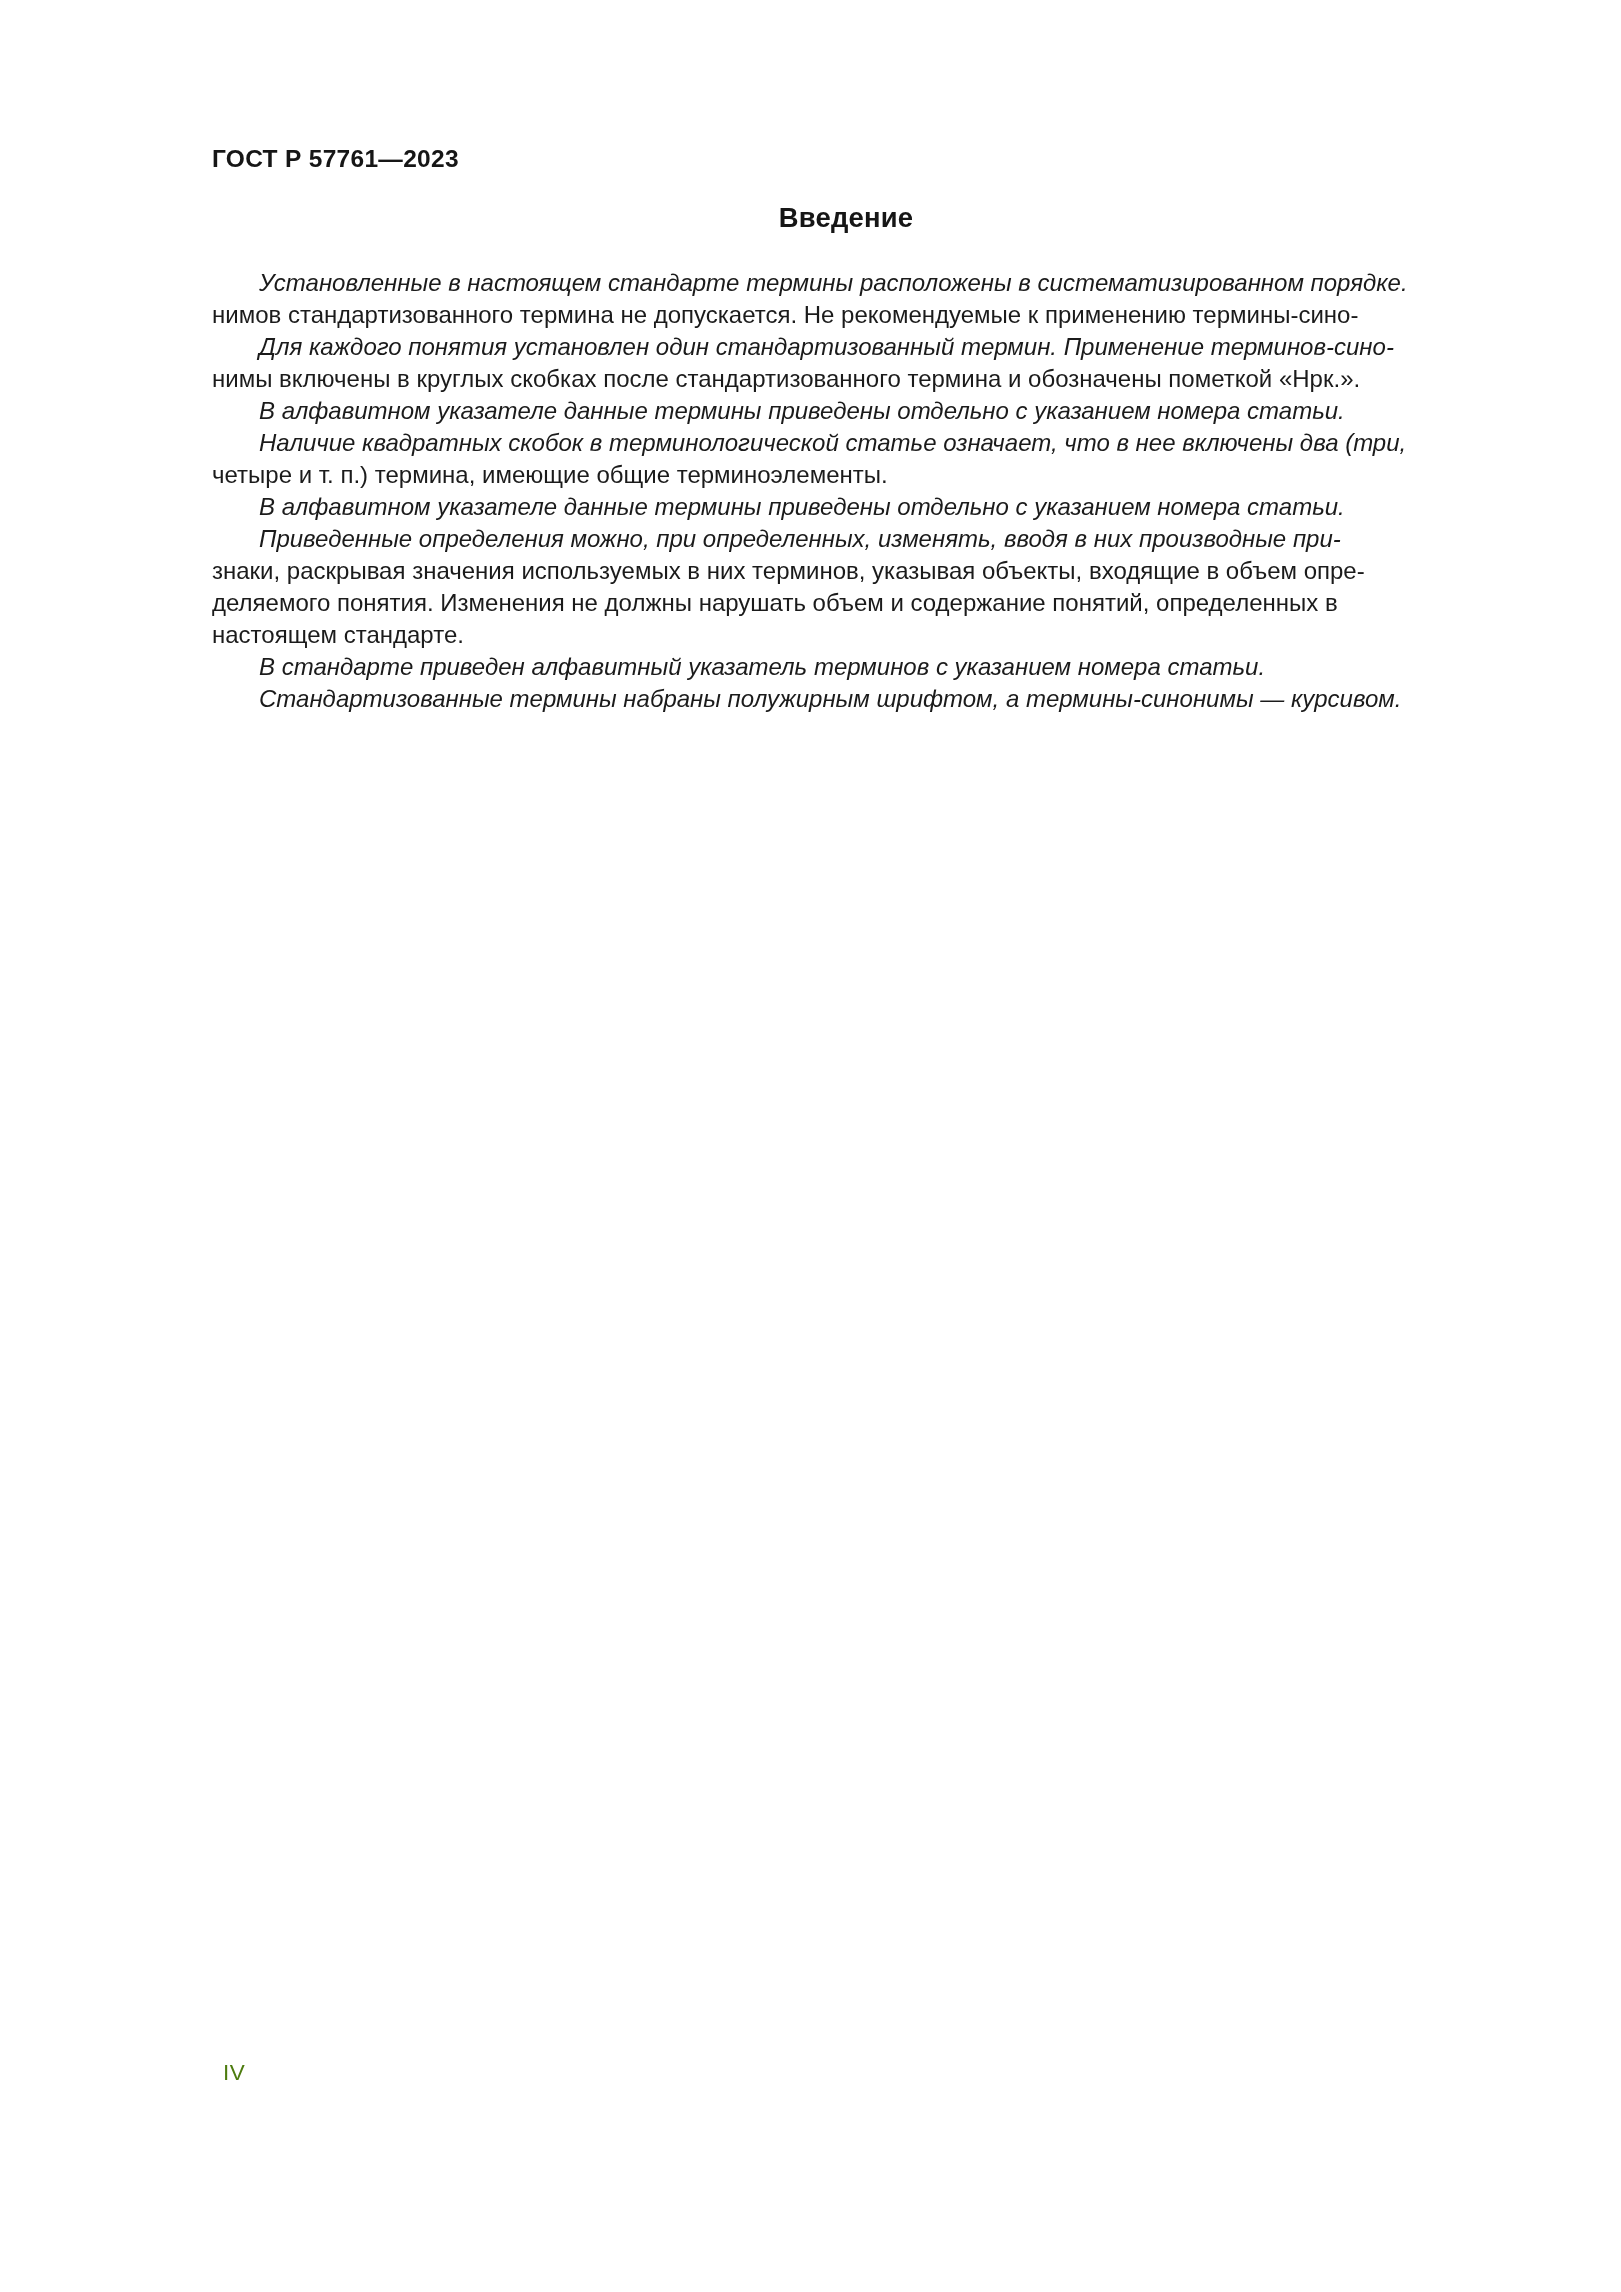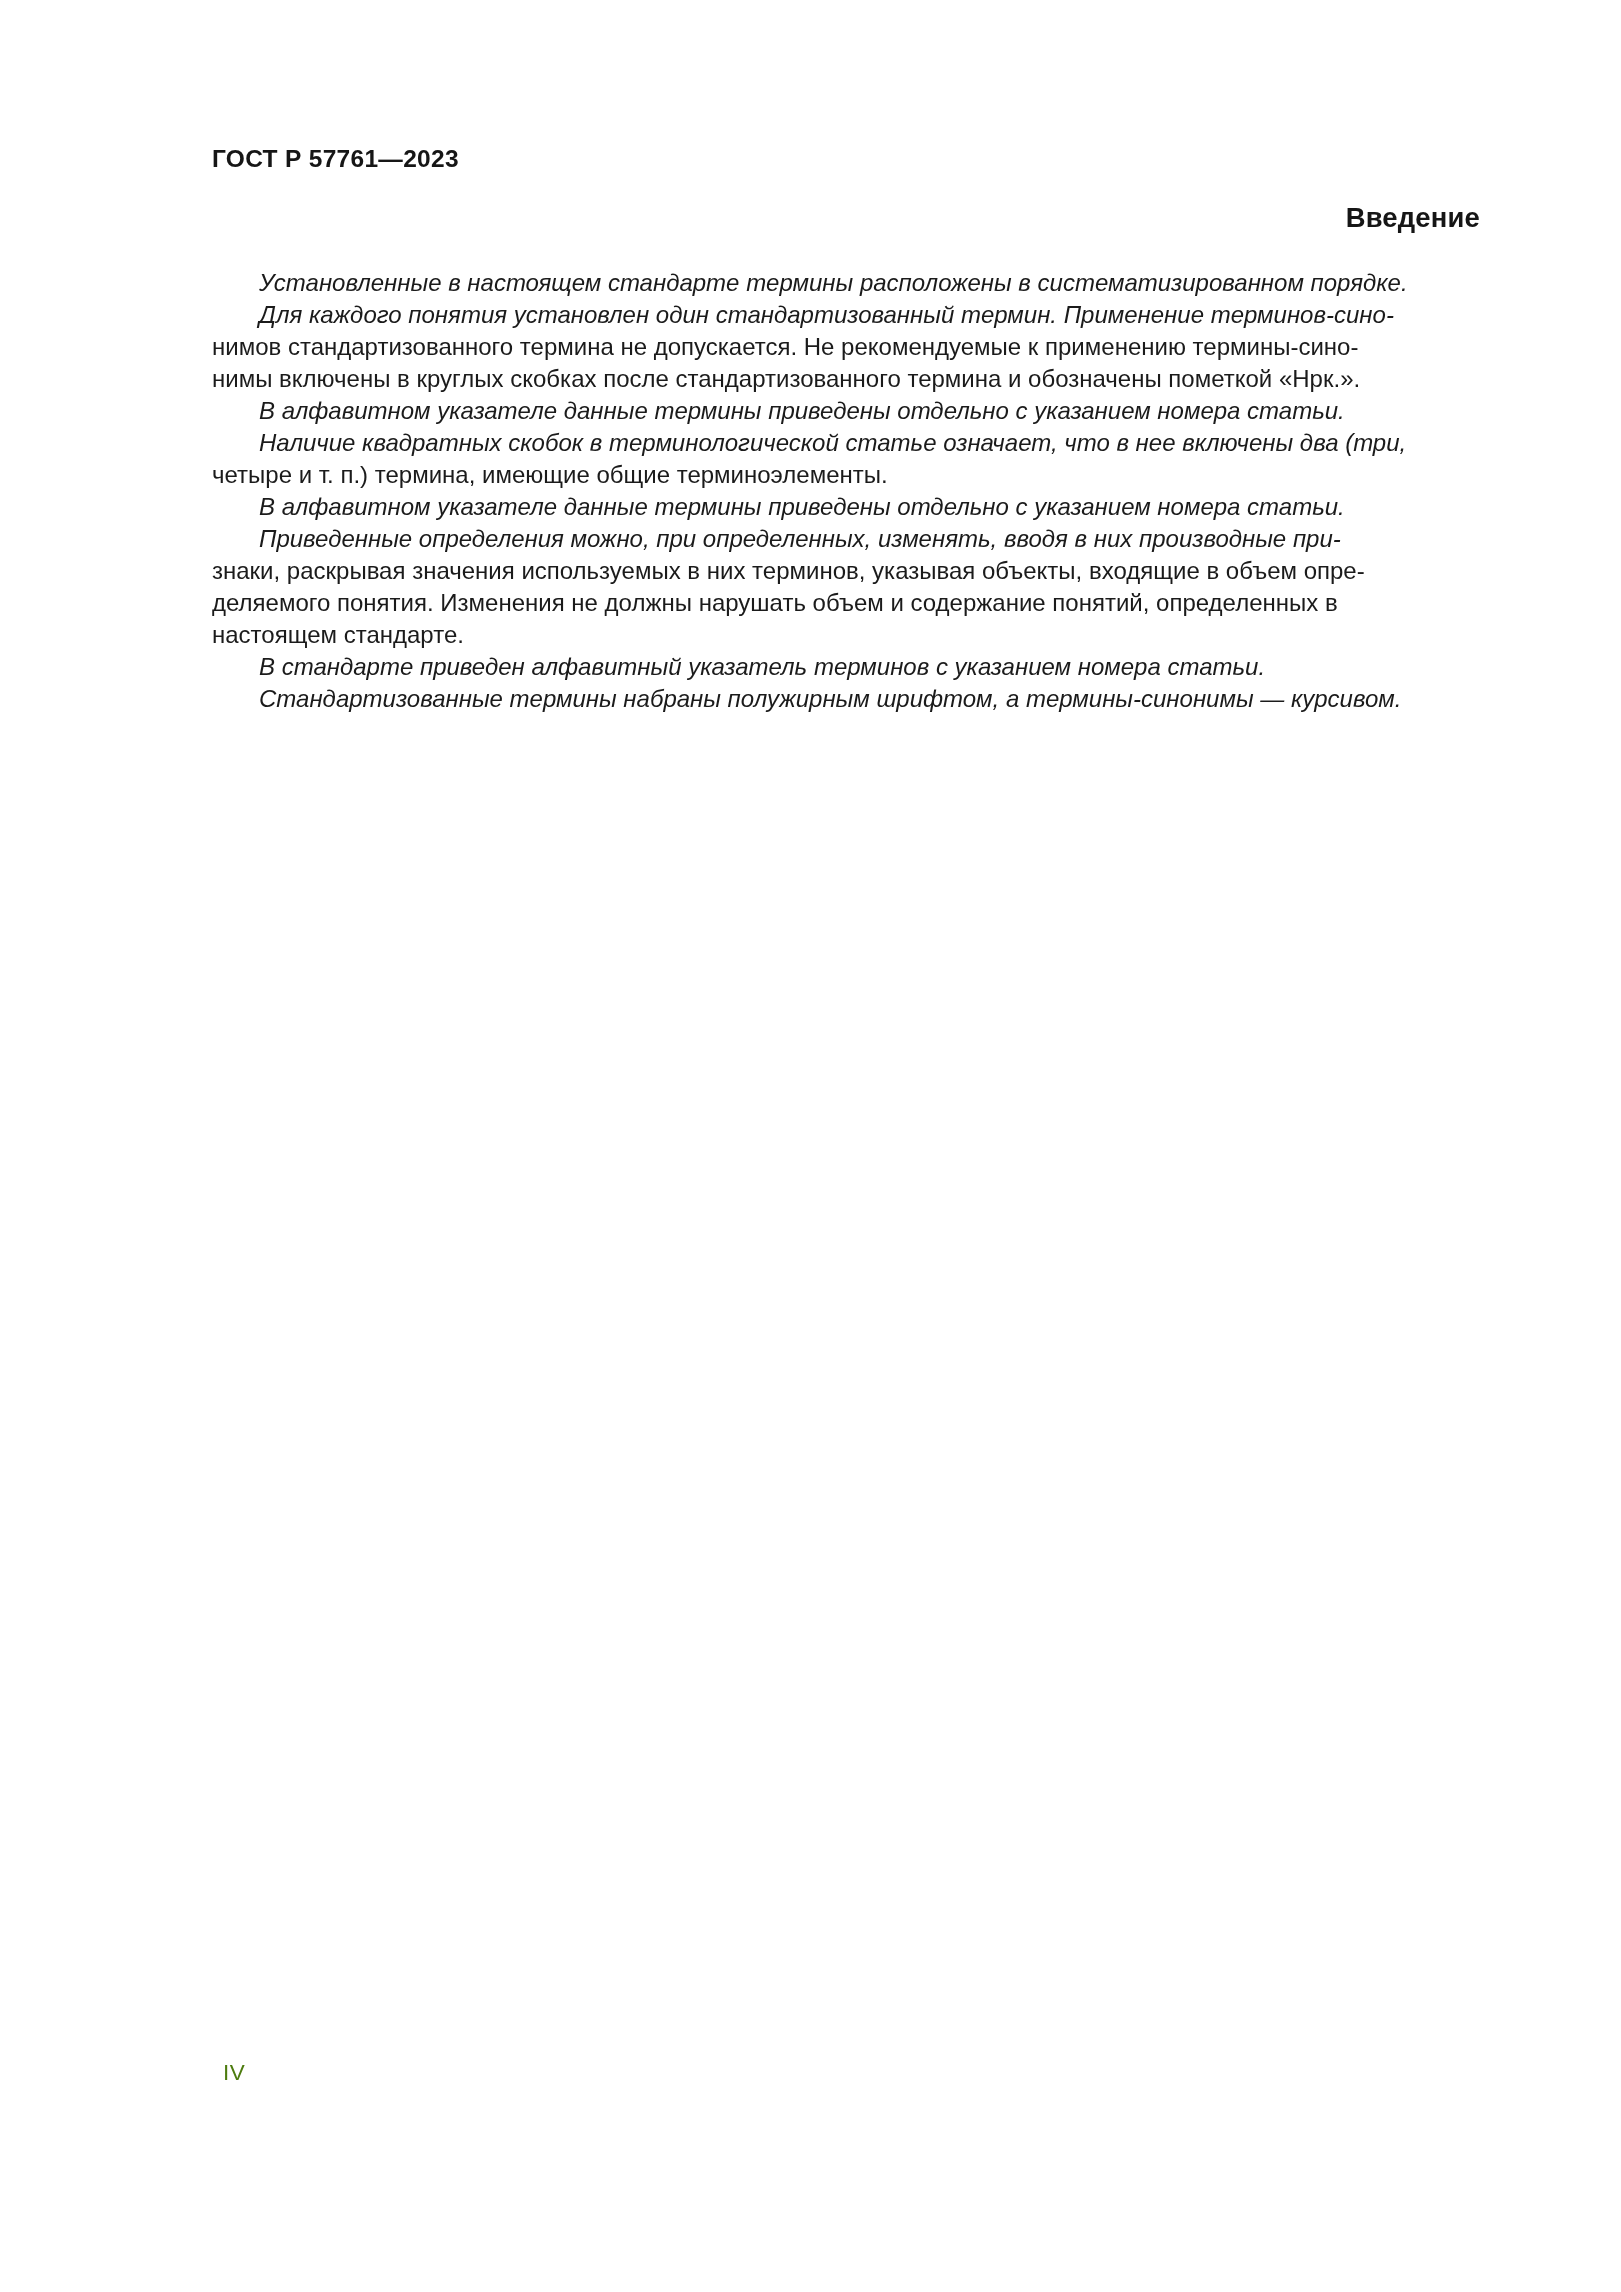--- a/index.html
+++ b/index.html
@@ -37,21 +37,21 @@
   .content {
     position: absolute;
     top: 202px;
     left: 179px;
     width: 1268px;
   }
 
   .section-title {
     font-size: 27.4px;
     font-weight: 700;
-    text-align: right;
+    text-align: center;
     color: #161616;
     margin: 0 0 33px 0;
     letter-spacing: 0.2px;
   }
 
   .body-text {
     font-size: 24px;
     line-height: 32px;
     text-align: justify;
     text-align-last: left;
@@ -94,22 +94,22 @@
 
   <div class="content">
 
     <h1 class="section-title">Введение</h1>
 
     <div class="body-text">
       <div class="lines">
           <span class="ln first">Установленные в настоящем стандарте термины расположены в систематизированном порядке.</span>
         </div>
       <div class="lines">
+          <span class="ln">нимов стандартизованного термина не допускается. Не рекомендуемые к применению термины-сино-</span>
           <span class="ln first">Для каждого понятия установлен один стандартизованный термин. Применение терминов-сино-</span>
-          <span class="ln">нимов стандартизованного термина не допускается. Не рекомендуемые к применению термины-сино-</span>
           <span class="ln">нимы включены в круглых скобках после стандартизованного термина и обозначены пометкой «Нрк.».</span>
         </div>
       <div class="lines">
           <span class="ln first">В алфавитном указателе данные термины приведены отдельно с указанием номера статьи.</span>
         </div>
       <div class="lines">
           <span class="ln first">Наличие квадратных скобок в терминологической статье означает, что в нее включены два (три,</span>
           <span class="ln">четыре и т. п.) термина, имеющие общие терминоэлементы.</span>
         </div>
       <div class="lines">

